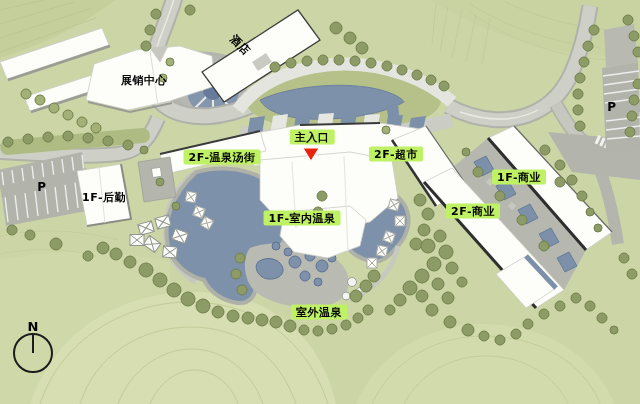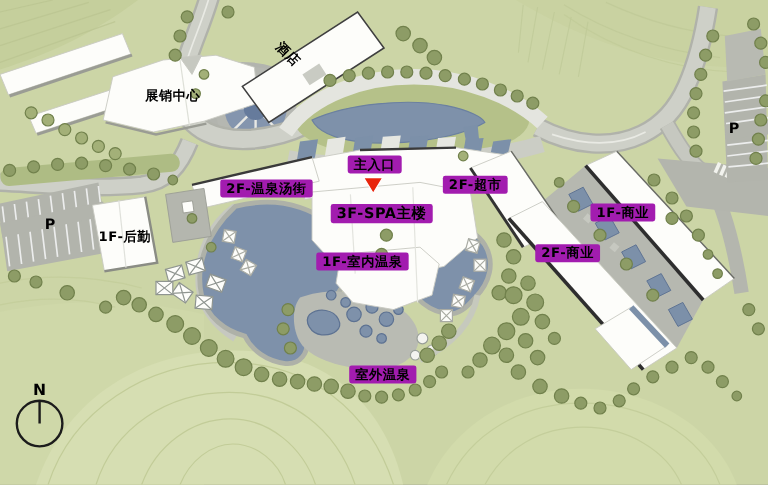--- a/index.html
+++ b/index.html
@@ -2,21 +2,21 @@
 <html><head>
 <meta charset="utf-8">
 <style>
   html,body{margin:0;padding:0;background:#888;}
   .stage{position:relative;width:640px;height:404px;overflow:hidden;
          font-family:"DejaVu Sans",sans-serif;background:#ccd5a6;}
   .stage svg{position:absolute;left:0;top:0;}
   .lbl{position:absolute;transform:translate(-50%,-50%);
        font-weight:bold;font-size:11px;color:#000;white-space:nowrap;
        letter-spacing:.5px;line-height:1;z-index:5;}
-  .chip{background:#a21caf;padding:2px 5px;border-radius:2px;}
+  .chip{background:#bef264;padding:2px 5px;border-radius:2px;}
   .rot45{transform:translate(-50%,-50%) rotate(45deg);}
   .big{font-size:12px;}
   .north{font-size:13px;letter-spacing:0;}
 </style>
 </head>
 <body>
 
 <div class="stage">
 <svg width="640" height="404" viewBox="0 0 640 404">
 
@@ -387,21 +387,20 @@
     <circle cx="33" cy="353" r="19"></circle>
     <line x1="33" y1="334" x2="33" y2="353"></line>
   </g>
 </svg>
 
   <div class="lbl rot45" style="left:240px;top:45px">酒店</div>
   <div class="lbl" style="left:144px;top:80px">展销中心</div>
   <div class="lbl chip" style="left:312px;top:137px">主入口</div>
   <div class="lbl chip" style="left:222px;top:157px">2F-温泉汤街</div>
   <div class="lbl chip" style="left:396px;top:154px">2F-超市</div>
-  <div class="lbl chip big" style="left:318px;top:178px">3F-SPA主楼</div>
   <div class="lbl chip" style="left:519px;top:177px">1F-商业</div>
   <div class="lbl chip" style="left:473px;top:211px">2F-商业</div>
   <div class="lbl" style="left:104px;top:197px">1F-后勤</div>
   <div class="lbl chip" style="left:302px;top:218px">1F-室内温泉</div>
   <div class="lbl chip" style="left:319px;top:312px">室外温泉</div>
   <div class="lbl big" style="left:42px;top:187px">P</div>
   <div class="lbl big" style="left:612px;top:107px">P</div>
   <div class="lbl north" style="left:33px;top:326px">N</div>
 </div>
 

